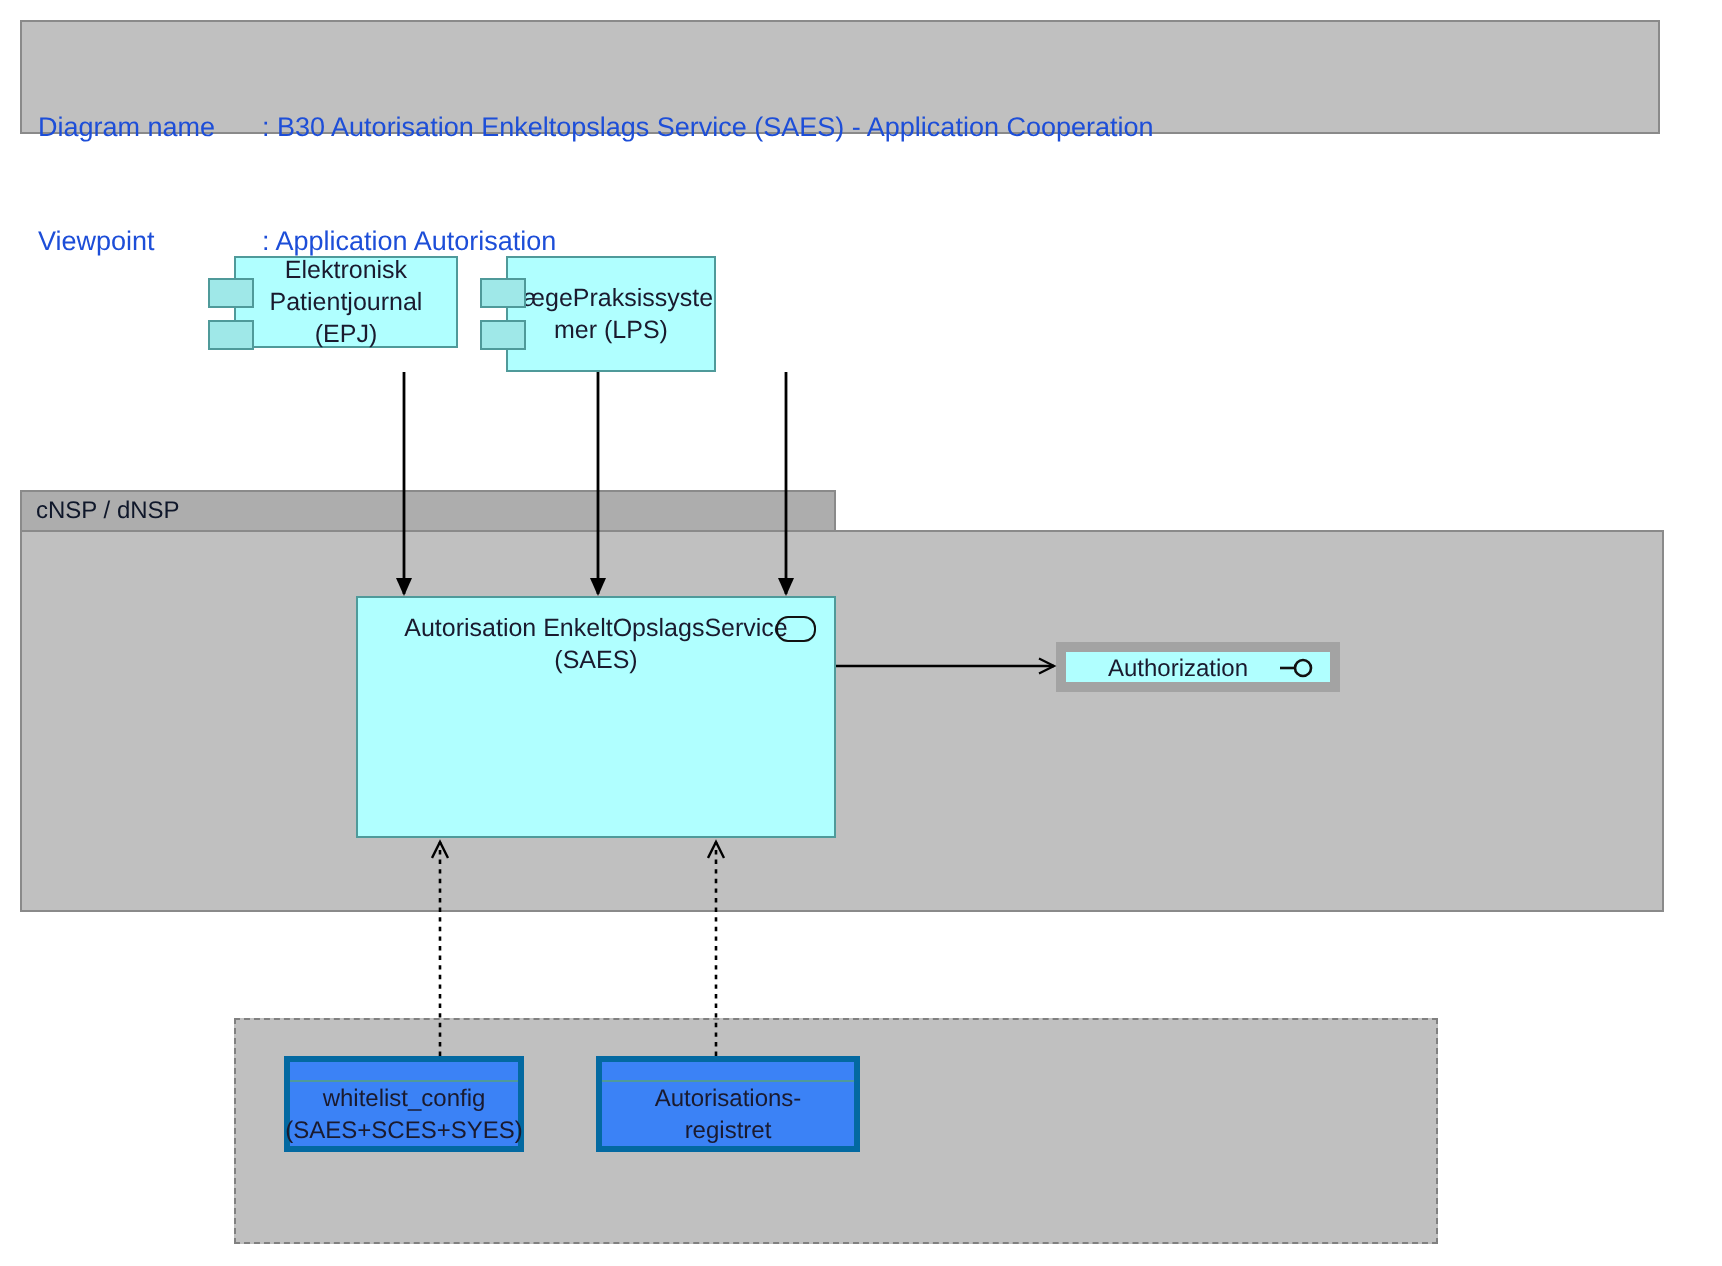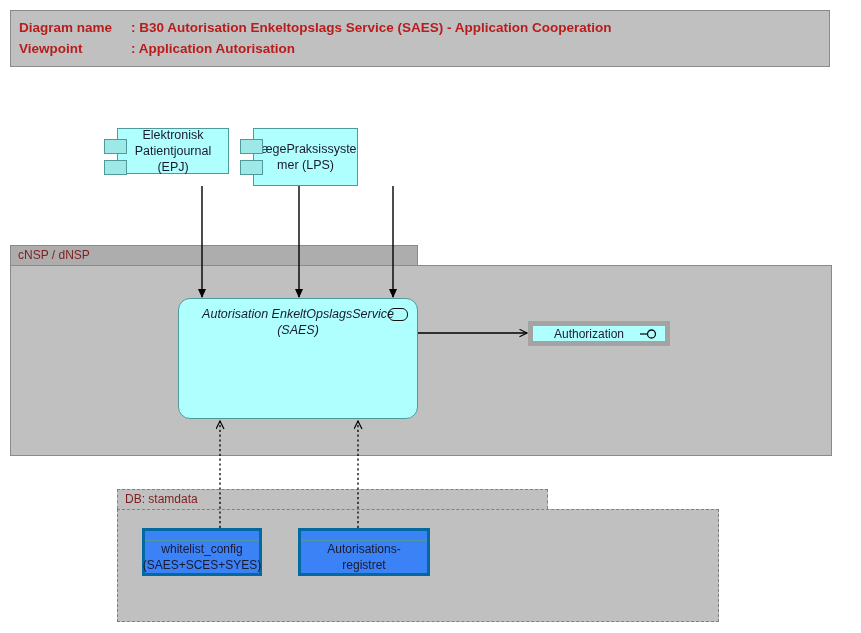--- a/index.html
+++ b/index.html
@@ -30,45 +30,46 @@
     width: 820px;
     height: 57px;
     background: #c0c0c0;
     border: 1px solid #8a8a8a;
     box-sizing: border-box;
     padding: 6px 0 0 8px;
   }
   .title-row {
     display: block;
     font-size: 13.5px;
-    font-weight: bold;
-    color: #b91c1c;
+    font-weight: normal;
+    color: #1d4ed8;
     line-height: 21px;
     white-space: pre;
+    margin-top: 36px;
   }
   .title-label {
     display: inline-block;
     width: 112px;
   }
 
   
   .group {
     position: absolute;
   }
   .group-tab {
     position: absolute;
     left: 0;
     top: 0;
     height: 20px;
     background: #adadad;
     border: 1px solid #8a8a8a;
     border-bottom: none;
     box-sizing: border-box;
     font-size: 12px;
-    color: #7f1d1d;
+    color: #0f172a;
     line-height: 19px;
     padding-left: 7px;
     white-space: nowrap;
   }
   .group-body {
     position: absolute;
     left: 0;
     background: #c0c0c0;
     border: 1px solid #8a8a8a;
     box-sizing: border-box;
@@ -132,23 +133,22 @@
   #comp-lps { left: 240px; top: 128px; width: 118px; height: 58px; }
   #comp-lps .comp-main { width: 105px; height: 58px; }
   #comp-kom { left: 365px; top: 128px; width: 126px; height: 58px; }
   #comp-kom .comp-main { width: 113px; height: 58px; }
 
   
   .app-service {
     position: absolute;
     background: #b0ffff;
     border: 1px solid #4f9a9a;
-    border-radius: 12px;
-    box-sizing: border-box;
-    font-style: italic;
+    border-radius: 0;
+    box-sizing: border-box;
   }
   #svc-saes {
     left: 178px;
     top: 298px;
     width: 240px;
     height: 121px;
   }
   #svc-saes .svc-label {
     position: absolute;
     left: 0;
@@ -259,21 +259,20 @@
     <span class="title-row"><span class="title-label">Diagram name</span><span>: </span><span>B30 Autorisation Enkeltopslags Service (SAES) - Application Cooperation</span></span>
     <span class="title-row"><span class="title-label">Viewpoint</span><span>: </span><span>Application Autorisation</span></span>
   </div>
 
   <div class="group" id="group-cnsp">
     <div class="group-tab">cNSP / dNSP</div>
     <div class="group-body"></div>
   </div>
 
   <div class="group" id="group-db">
-    <div class="group-tab">DB: stamdata</div>
     <div class="group-body"></div>
   </div>
 
   <div class="app-service" id="svc-saes">
     <div class="svc-label">Autorisation EnkeltOpslagsService (SAES)</div>
     <div class="svc-oval"></div>
   </div>
 
   <div id="iface-authorization">
     <div class="iface-label">Authorization</div>

